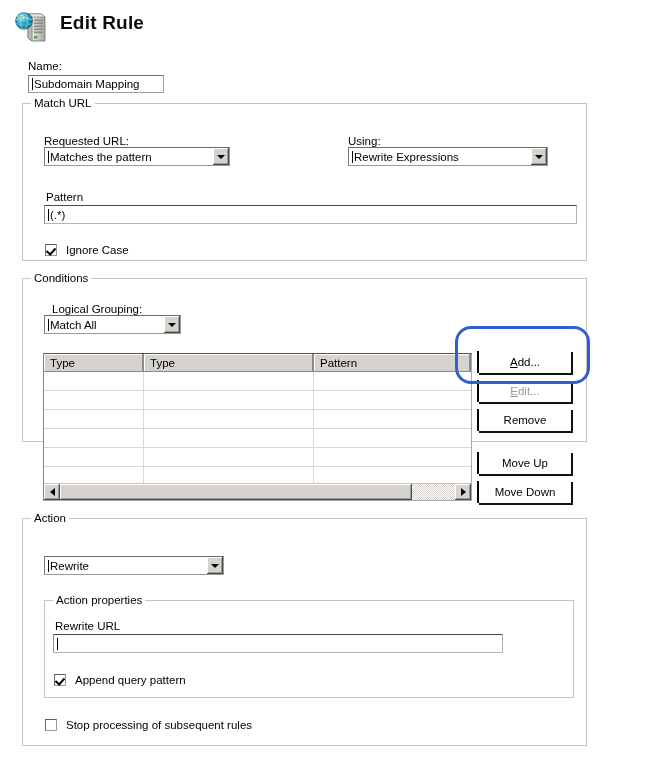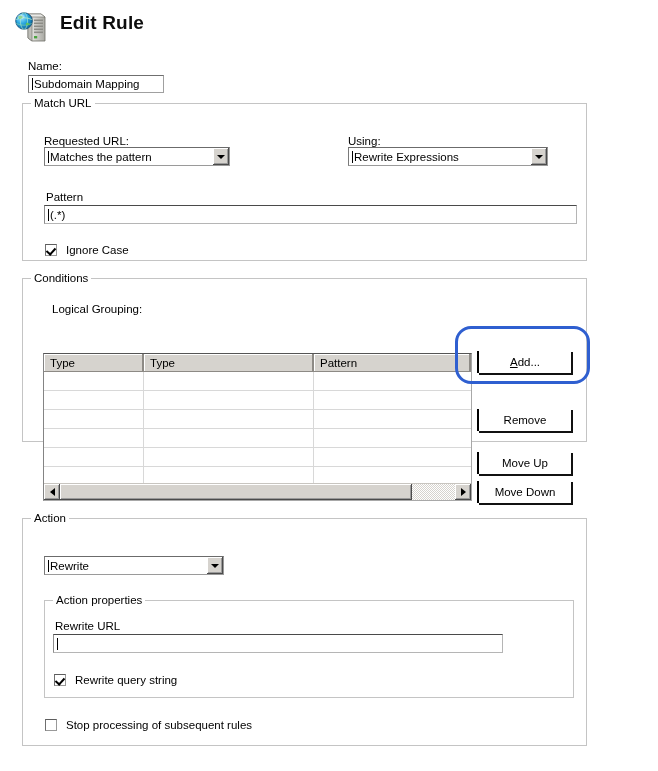--- a/index.html
+++ b/index.html
@@ -227,20 +227,29 @@
   <div class="cbrow" style="left:45px; top:244px;">
     <span class="cbox checked"></span>
     <span class="cblabel">Ignore Case</span>
   </div>
 
   <div class="group" style="left:22px; top:278px; width:565px; height:164px;">
     <span class="gtitle">Conditions</span>
   </div>
 
   <span class="lbl" style="left:52px; top:303px;">Logical Grouping:</span>
+  <div class="combo" style="left:44px; top:315px; width:137px; height:19px;">
+    <span class="ctext">
+        <span class="caret"></span>
+        <span>Match All</span>
+      </span>
+    <span class="carrow">
+        <span class="tri-down"></span>
+      </span>
+  </div>
 
   <div class="listview" style="left:43px; top:353px; width:429px; height:148px;">
     <div class="lv-head">
       <div class="lv-th" style="width:100px;">Type</div>
       <div class="lv-th" style="width:170px;">Type</div>
       <div class="lv-th" style="width:157px;">Pattern</div>
     </div>
     <div class="lv-body">
       <div class="lv-row">
           <div class="lv-cell" style="width:100px;"></div>
@@ -289,20 +298,25 @@
           <span class="tri-right"></span>
         </span>
     </div>
   </div>
 
   <div class="pbtn" style="left:477px; top:351px; width:96px; height:22px;">
     <span class="btxt"><span class="acc">A</span>dd...</span>
     <span class="edge-r"></span>
       <span class="edge-b"></span>
   </div>
+  <div class="pbtn disabled" style="left:477px; top:380px; width:96px; height:22px;">
+    <span class="btxt"><span class="acc">E</span>dit...</span>
+    <span class="edge-r"></span>
+      <span class="edge-b"></span>
+  </div>
   <div class="pbtn" style="left:477px; top:409px; width:96px; height:22px;">
     <span class="btxt">Remove</span>
     <span class="edge-r"></span>
       <span class="edge-b"></span>
   </div>
   <div class="pbtn" style="left:477px; top:452px; width:96px; height:22px;">
     <span class="btxt">Move Up</span>
     <span class="edge-r"></span>
       <span class="edge-b"></span>
   </div>
@@ -333,21 +347,21 @@
   </div>
 
   <span class="lbl" style="left:55px; top:620px;">Rewrite URL</span>
   <div class="tbox deep" style="left:53px; top:634px; width:450px; height:19px;">
     <span class="caret"></span>
       <span></span>
   </div>
 
   <div class="cbrow" style="left:54px; top:674px;">
     <span class="cbox checked"></span>
-    <span class="cblabel">Rewrite query string</span>
+    <span class="cblabel">Append query pattern</span>
   </div>
 
   <div class="cbrow" style="left:45px; top:719px;">
     <span class="cbox"></span>
     <span class="cblabel">Stop processing of subsequent rules</span>
   </div>
 
 </div>
 
 </body></html>

